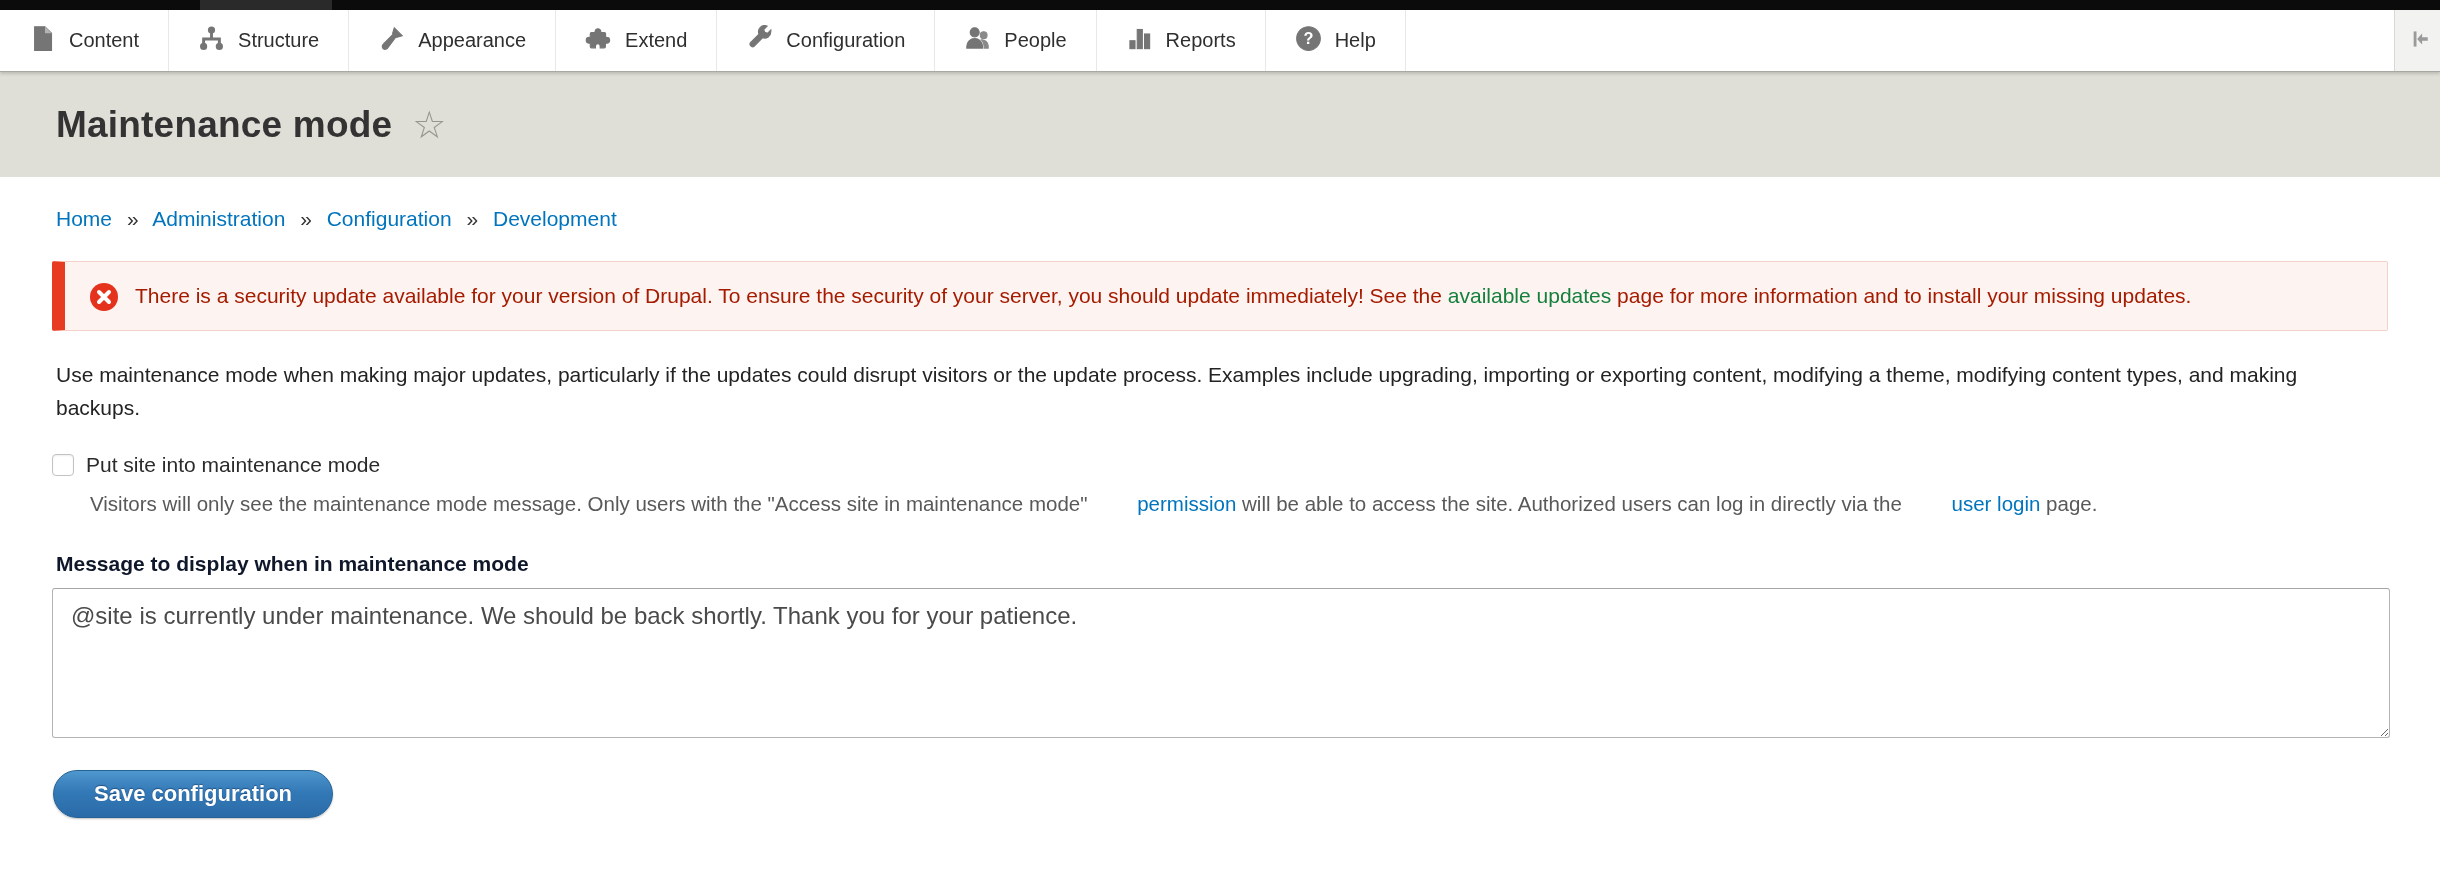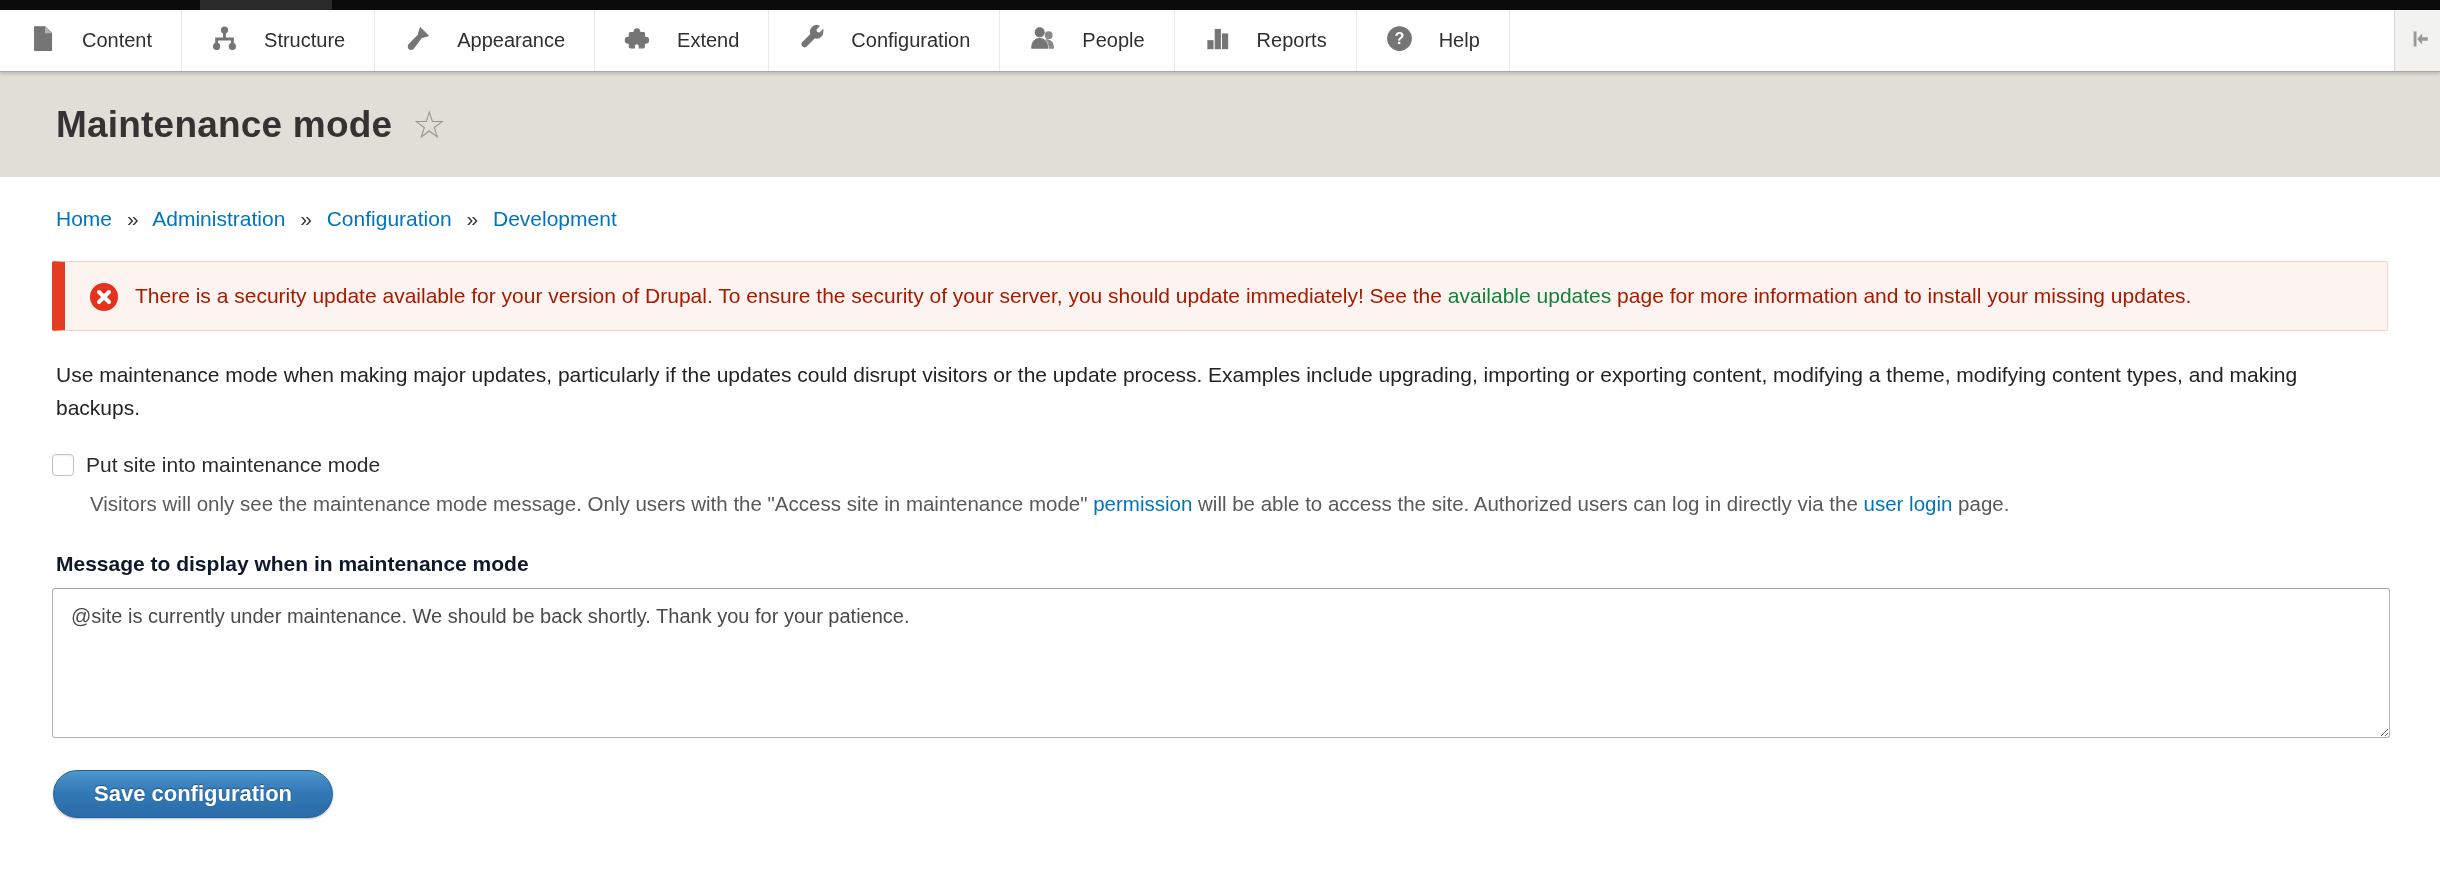--- a/index.html
+++ b/index.html
@@ -16,21 +16,21 @@
   .admin-strip .active-seg { position:absolute; left:200px; top:0; width:132px; height:10px; background:#2a2a2a; }
 
   
   .toolbar {
     height:62px; background:#fff; display:flex; align-items:stretch;
     border-bottom:1px solid #a9a7a2;
     box-shadow:0 2px 3px rgba(0,0,0,0.16);
     position:relative; z-index:5;
   }
   .toolbar-item {
-    display:flex; align-items:center; gap:26px;
+    display:flex; align-items:center; gap:13px;
     padding:0 29px; border-right:1px solid #e8e8e8;
     font-size:20px; color:#2f2f2f; cursor:pointer; white-space:nowrap;
   }
   .toolbar-item svg { width:27px; height:27px; flex:none; }
   .tb-icon { fill:#757575; stroke:#757575; }
   .toolbar-toggle {
     position:absolute; right:0; top:0; bottom:0; width:46px;
     background:#f2f2f0; border-left:1px solid #d8d8d6;
     display:flex; align-items:center; justify-content:center; cursor:pointer;
   }
@@ -70,30 +70,30 @@
 
   
   .checkbox-row { margin:29px 52px 0 52px; display:flex; align-items:center; gap:12px; font-size:21px; color:#2b2b2b; }
   .checkbox {
     width:22px; height:22px; flex:none;
     background:#fff; border:1px solid #c2c2c2; border-radius:4px;
     box-shadow: inset 0 1px 2px rgba(0,0,0,0.07);
     cursor:pointer;
   }
   .field-desc { margin:12px 56px 0 90px; font-size:20.5px; line-height:30px; color:#595959; }
-  .field-desc a { color:#0074bd; text-decoration:none; cursor:pointer; }
+  .field-desc a { color:#0074bd; text-decoration:none; cursor:pointer;margin-left:44px; }
 
   
   .field-label { margin:33px 56px 0 56px; font-size:21px; font-weight:bold; color:#0f172a; }
   .message-textarea {
     display:block; margin:12px 52px 0 52px;
     width:2338px; height:150px;
     border:1px solid #b3b3b3; border-top-color:#a5a5a5; border-radius:3px;
     padding:13px 18px;
-    font-family:"Liberation Sans", sans-serif; font-size:20px; line-height:28px;
+    font-family:"Liberation Sans", sans-serif; font-size:24px; line-height:28px;
     color:#4a4a4a; background:#fff; resize:vertical; outline:none;
   }
 
   
   .save-btn {
     margin:32px 0 0 53px;
     height:48px; padding:0 40px;
     border-radius:26px;
     border:1px solid #256397;
     background:linear-gradient(to bottom, #4f97ce 0%, #3379b7 45%, #2a6ba8 100%);

